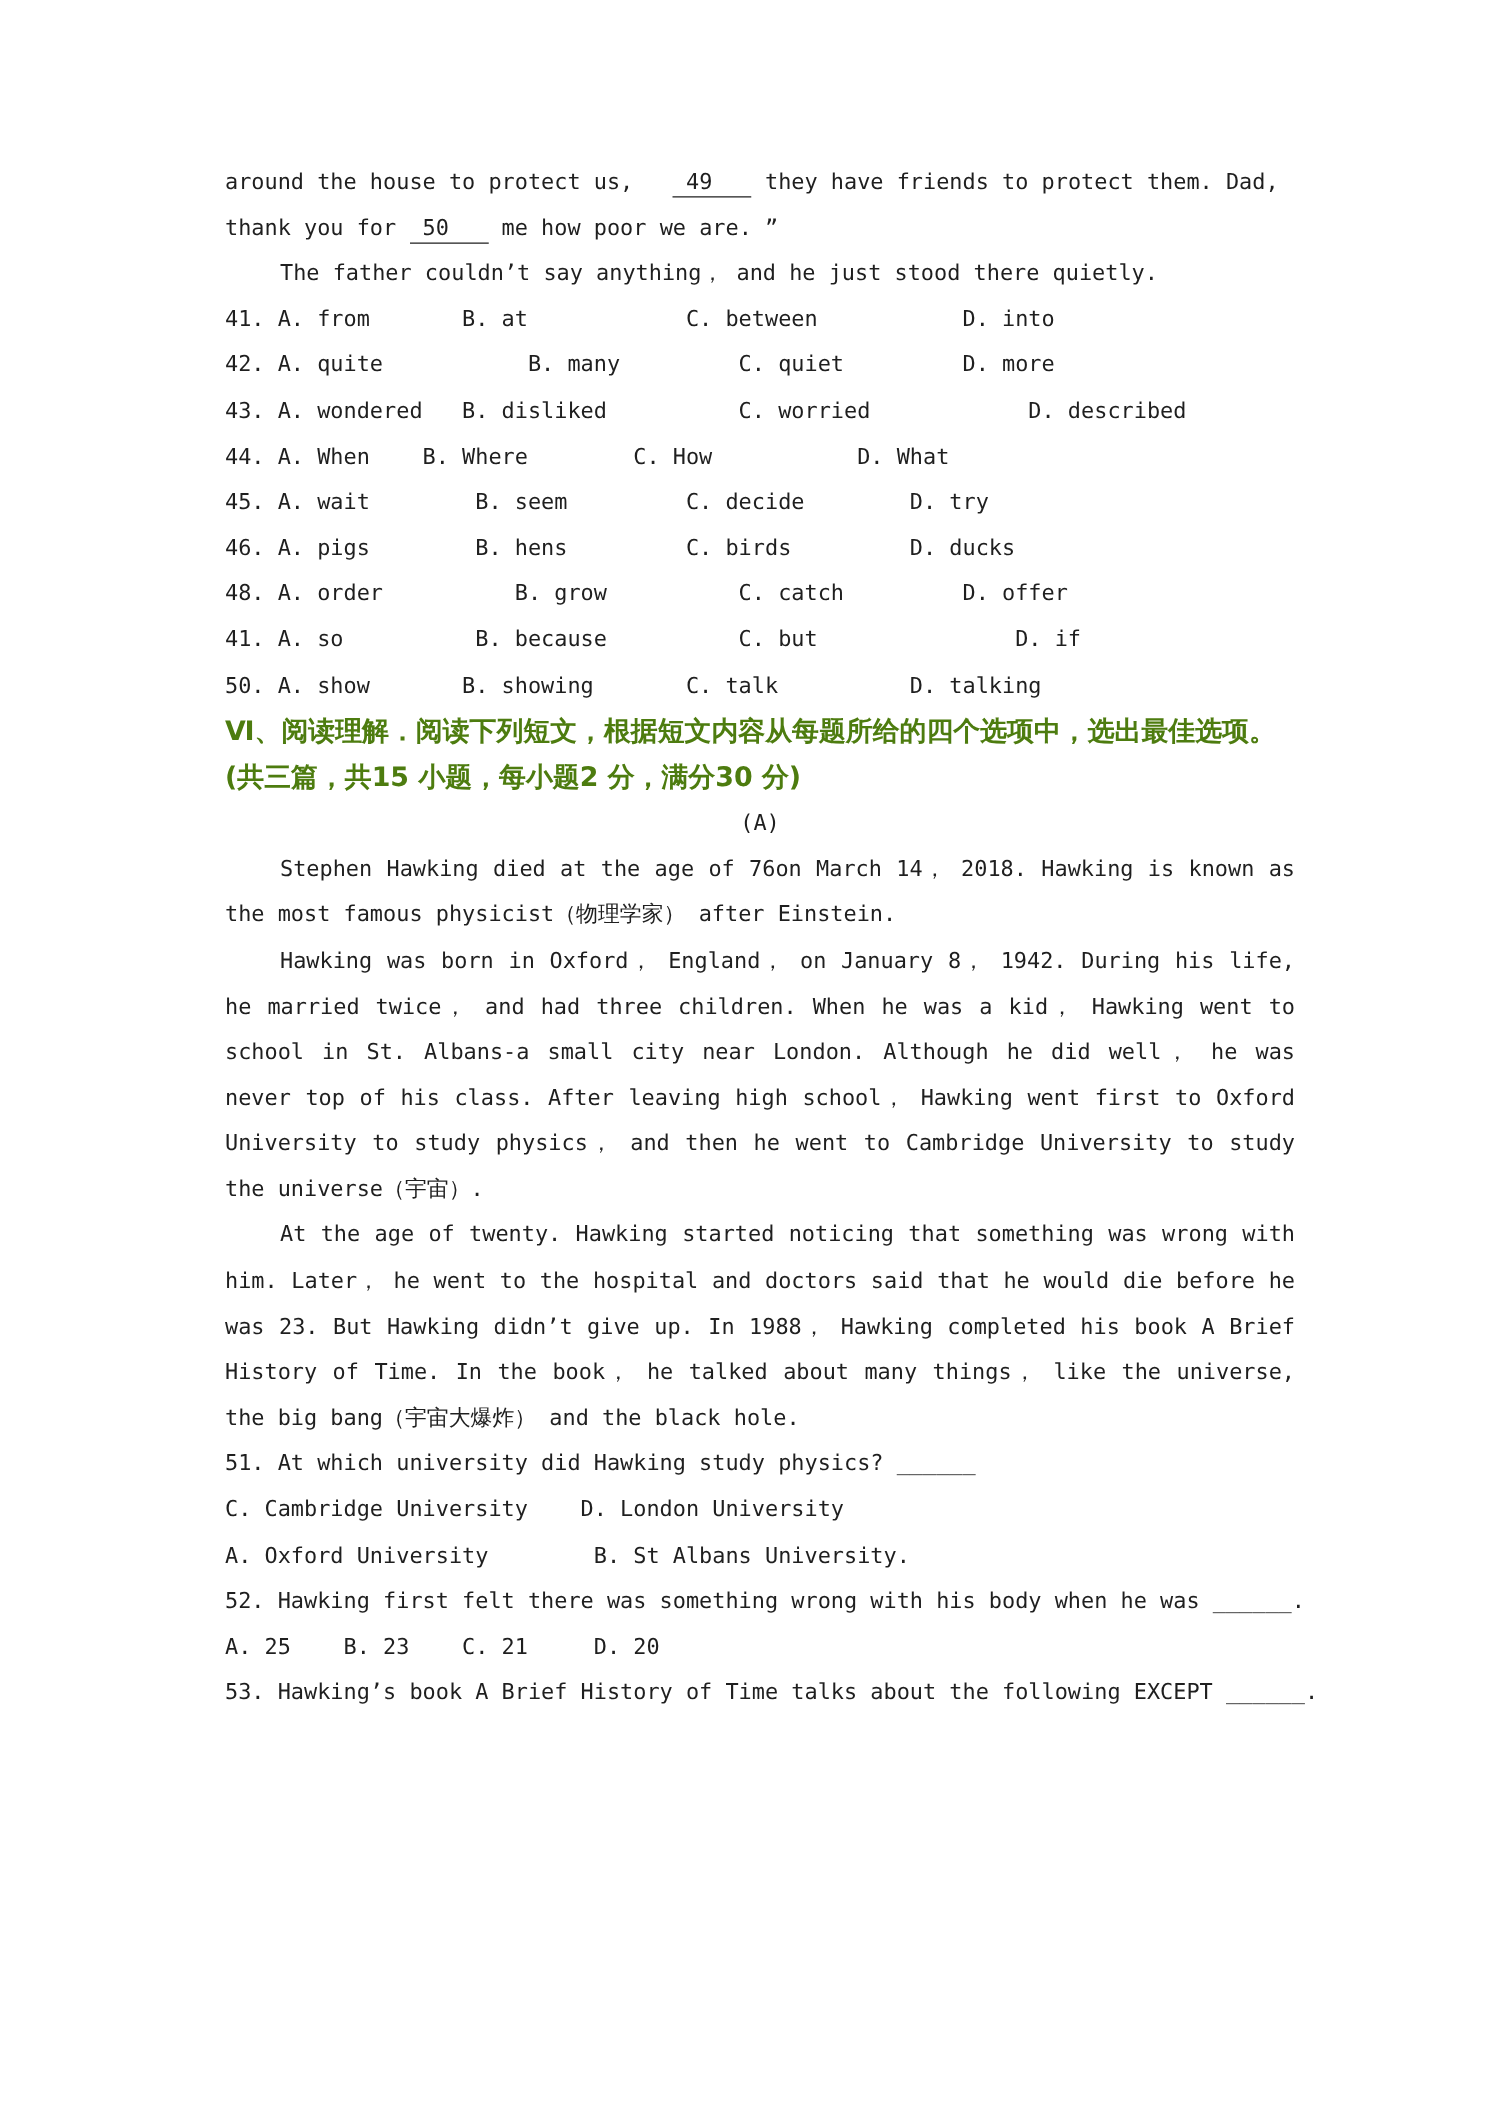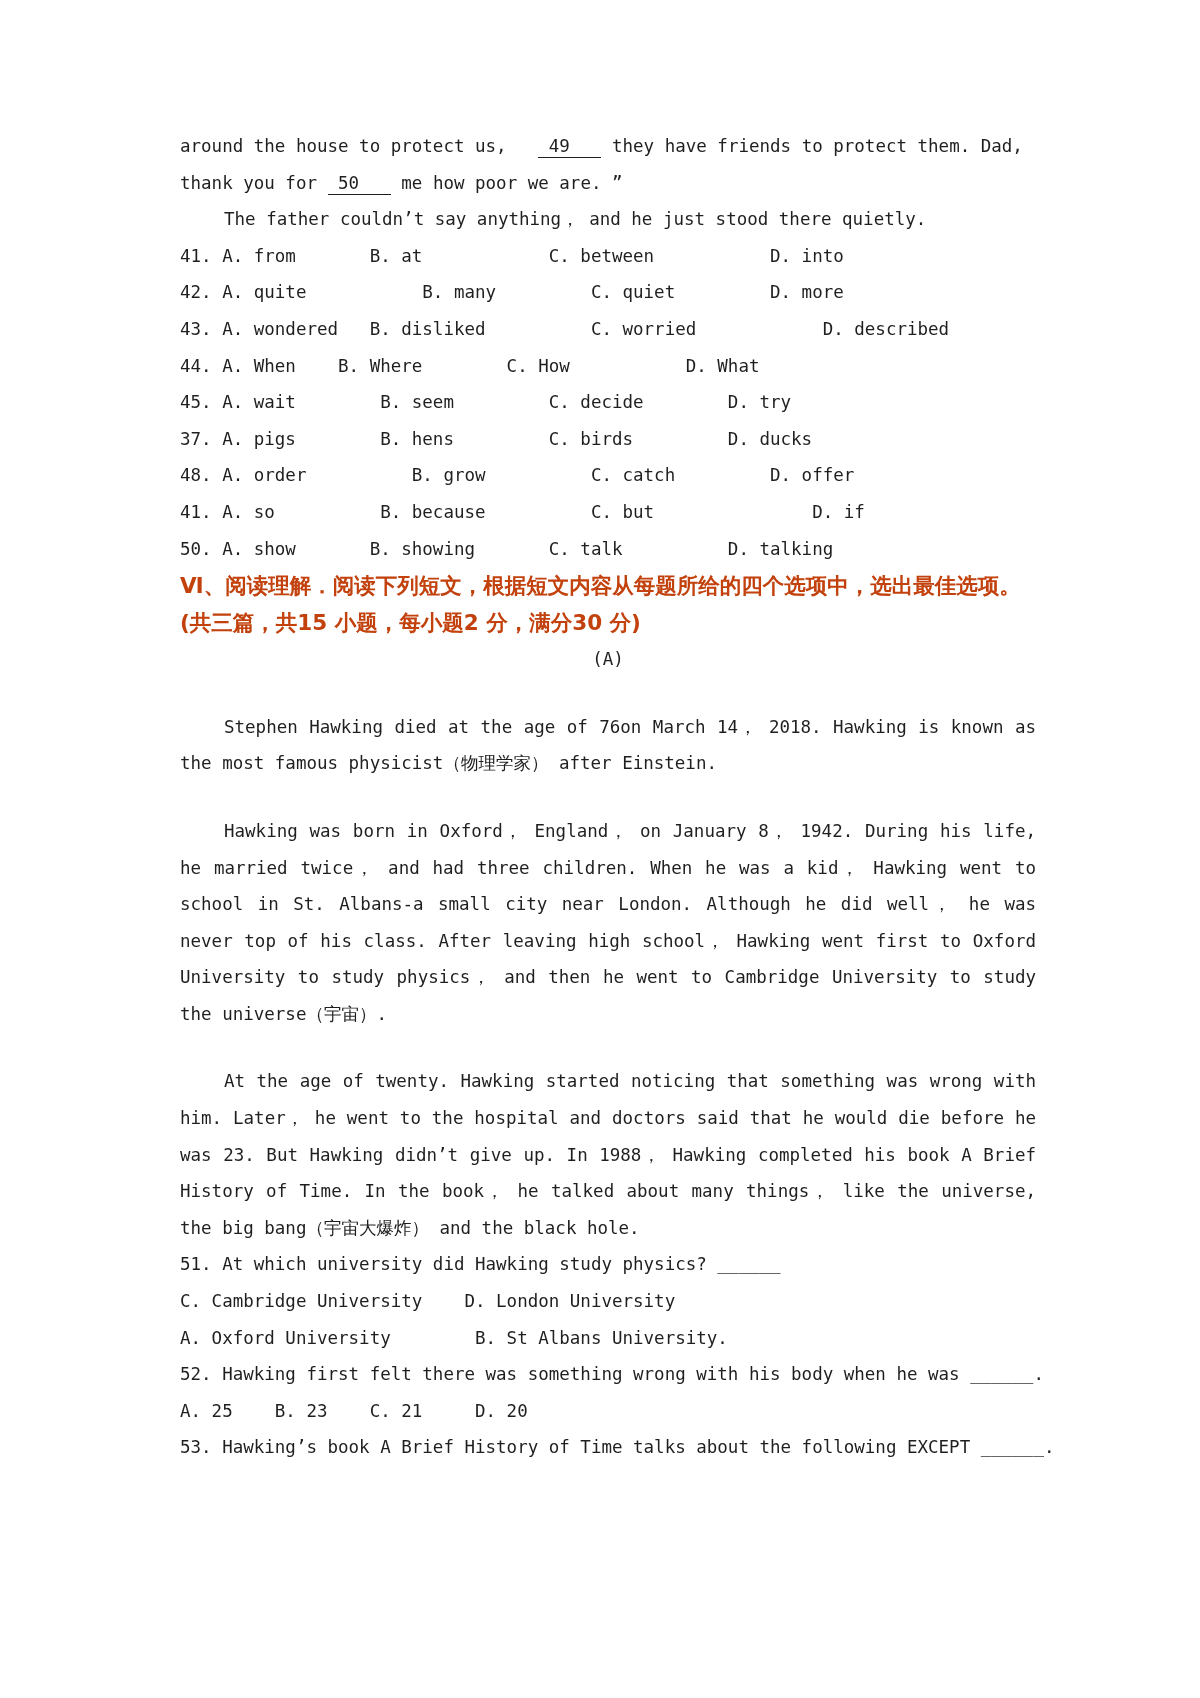--- a/index.html
+++ b/index.html
@@ -11,53 +11,53 @@
     background: #ffffff;
     color: #1f1f1f;
     padding: 128px 77px 0 180px;
     font-family: "DejaVu Sans Mono", "DejaVu Sans", monospace;
     font-size: 17.5px;
     line-height: 36.6px;
     overflow: hidden;
   }
   p, div.row, h2 { margin: 0; padding: 0; }
   .flow  { white-space: pre-wrap; width: 876px; }   
-  .para  { width: 856px; text-align: justify; margin-top: 31px; }     
+  .para  { width: 856px; text-align: justify; }     
   .line  { white-space: pre; }                      
   .indent{ text-indent: 44px; }
   .blank {
     border-bottom: 1.6px solid currentColor;
     padding-bottom: 1px;
     white-space: pre;
   }
   .heading {
     font-family: "DejaVu Sans", "Liberation Sans", sans-serif;
     font-weight: bold;
     font-size: 21.5px;
     line-height: 37px;
     width: 860px;
-    color: #c2410c;
+    color: #4d7c0f;
   }
   .center { width: 856px; text-align: center; }
 </style>
 </head>
 <body>
 
 <div class="page">
 
   <p class="flow"><span>around the house to protect us,   </span><span class="blank"> 49   </span><span> they have friends to protect them. Dad, thank you for </span><span class="blank"> 50   </span><span> me how poor we are. ”</span></p>
 
   <p class="line indent">The father couldn’t say anything， and he just stood there quietly.</p>
 
   <div class="row line">41. A. from       B. at            C. between           D. into</div>
   <div class="row line">42. A. quite           B. many         C. quiet         D. more</div>
   <div class="row line">43. A. wondered   B. disliked          C. worried            D. described</div>
   <div class="row line">44. A. When    B. Where        C. How           D. What</div>
   <div class="row line">45. A. wait        B. seem         C. decide        D. try</div>
-  <div class="row line">37. A. pigs        B. hens         C. birds         D. ducks</div>
+  <div class="row line">46. A. pigs        B. hens         C. birds         D. ducks</div>
   <div class="row line">48. A. order          B. grow          C. catch         D. offer</div>
   <div class="row line">41. A. so          B. because          C. but               D. if</div>
   <div class="row line">50. A. show       B. showing       C. talk          D. talking</div>
 
   <h2 class="heading">Ⅵ、阅读理解．阅读下列短文，根据短文内容从每题所给的四个选项中，选出最佳选项。</h2>
   <h2 class="heading">(共三篇，共15 小题，每小题2 分，满分30 分)</h2>
 
   <p class="center">(A)</p>
 
   <p class="para indent">Stephen Hawking died at the age of 76on March 14， 2018. Hawking is known as the most famous physicist（物理学家） after Einstein.</p>

